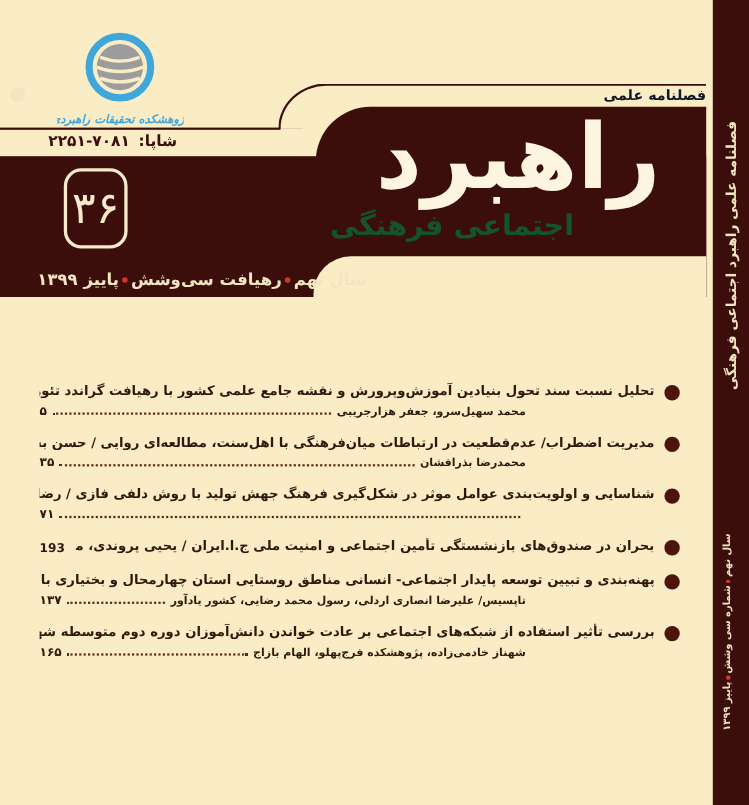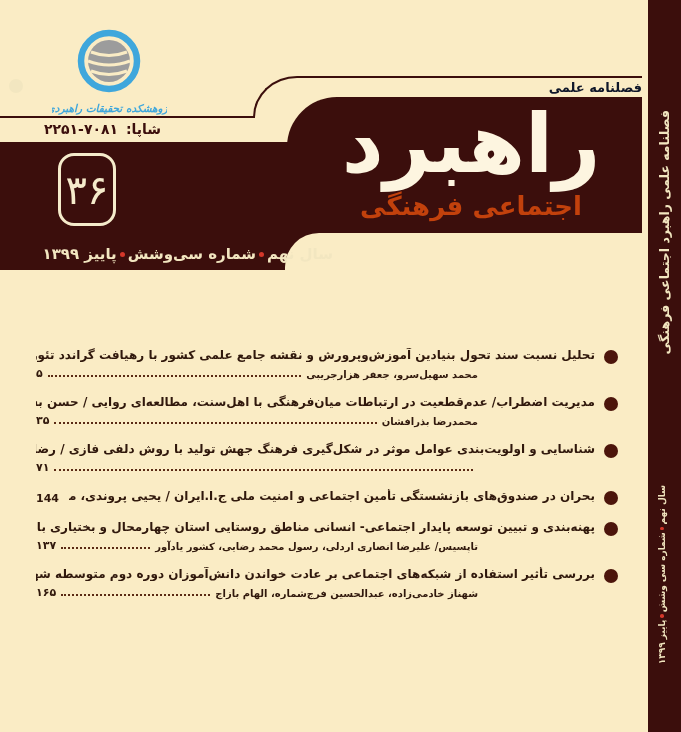--- a/index.html
+++ b/index.html
@@ -21,22 +21,22 @@
   .band-b{position:absolute;left:287px;top:97px;width:355px;height:173px;background:#3B0E0C;border-top-left-radius:50px;}
   .band-inset{position:absolute;left:285px;top:233px;width:357px;height:38px;background:#FAECC5;border-top-left-radius:34px;}
   .rule-left{position:absolute;left:0;top:116px;width:255px;height:0;border-top:2px solid #3B0E0C;}
   .rule-curve{position:absolute;left:253px;top:76px;width:389px;height:41px;
     border-top:2px solid #3B0E0C;border-left:2px solid #3B0E0C;border-top-left-radius:44px 41px;box-sizing:border-box;}
 
   .quarterly{position:absolute;left:310px;top:79px;width:332px;height:30px;line-height:17px;
     font-size:13px;font-weight:bold;color:#0f172a;direction:rtl;}
   .title-main{position:absolute;left:300px;top:94px;width:342px;line-height:100px;
     text-align:center;font-size:82px;font-weight:bold;color:#FDF5E0;direction:rtl;}
-  .title-sub{position:absolute;left:300px;top:191px;width:342px;text-align:center;
-    font-size:26px;font-weight:bold;color:#c2410c;direction:rtl;}
+  .title-sub{position:absolute;left:300px;top:191px;width:342px;text-align:left;
+    font-size:26px;font-weight:bold;color:#14532d;direction:rtl;}
 
   .issue-badge{position:absolute;left:58px;top:153px;width:58px;height:73px;box-sizing:border-box;
     border:3px solid #F5EBCB;border-radius:16px;display:flex;align-items:center;justify-content:center;
     font-size:40px;font-weight:normal;color:#F5EBCB;}
   .issue-line{position:absolute;left:28px;top:244px;width:305px;height:20px;display:flex;direction:rtl;
     align-items:center;font-size:15px;font-weight:bold;color:#F2E6C0;}
   .red-dot{display:inline-block;width:5px;height:5px;border-radius:50%;background:#D4372A;margin:0 3px;flex:none;}
   .red-dot.small{width:3.5px;height:3.5px;margin:0 2px;}
 
   
@@ -86,21 +86,21 @@
   <div class="title-main">راهبرد</div>
   <div class="title-sub">اجتماعی فرهنگی</div>
 
   <div class="issue-badge">
     <span>۳۶</span>
   </div>
 
   <div class="issue-line">
     <span>سال نهم</span>
     <span class="red-dot"></span>
-    <span>شماره سی‌وشش</span>
+    <span>رهیافت سی‌وشش</span>
     <span class="red-dot"></span>
     <span>پاییز ۱۳۹۹</span>
   </div>
 
   <div class="toc" id="toc">
   <div class="toc-item">
     <div class="toc-line1">
       <span class="bullet"></span>
       <span class="toc-title">تحلیل نسبت سند تحول بنیادین آموزش‌وپرورش و نقشه جامع علمی کشور با رهیافت گراندد تئوری</span>
 
@@ -135,21 +135,21 @@
       <span class="leader"></span>
       <span class="toc-page p2">۷۱</span>
     </div>
   </div>
 
   <div class="toc-item">
     <div class="toc-line1">
       <span class="bullet"></span>
       <span class="toc-title">بحران در صندوق‌های بازنشستگی تأمین اجتماعی و امنیت ملی ج.ا.ایران / یحیی پروندی، میثم بلباسی</span>
       <span class="leader l1"></span>
-      <span class="toc-page p1">144</span>
+      <span class="toc-page p1">193</span>
     </div>
 
   </div>
 
   <div class="toc-item">
     <div class="toc-line1">
       <span class="bullet"></span>
       <span class="toc-title">پهنه‌بندی و تبیین توسعه پایدار اجتماعی- انسانی مناطق روستایی استان چهارمحال و بختیاری با مدل</span>
 
     </div>
@@ -160,21 +160,21 @@
     </div>
   </div>
 
   <div class="toc-item">
     <div class="toc-line1">
       <span class="bullet"></span>
       <span class="toc-title">بررسی تأثیر استفاده از شبکه‌های اجتماعی بر عادت خواندن دانش‌آموزان دوره دوم متوسطه شهر اهواز</span>
 
     </div>
     <div class="toc-line2">
-      <span class="toc-authors">شهناز خادمی‌زاده، عبدالحسین فرج‌شماره، الهام بازاج</span>
+      <span class="toc-authors">شهناز خادمی‌زاده، پژوهشکده فرج‌پهلو، الهام بازاج</span>
       <span class="leader"></span>
       <span class="toc-page p2">۱۶۵</span>
     </div>
   </div>
 </div>
 
   <div class="spine"></div>
   <div class="spine-dot"></div>
   <div class="spine-title">فصلنامه علمی راهبرد اجتماعی فرهنگی</div>
   <div class="spine-issue">

